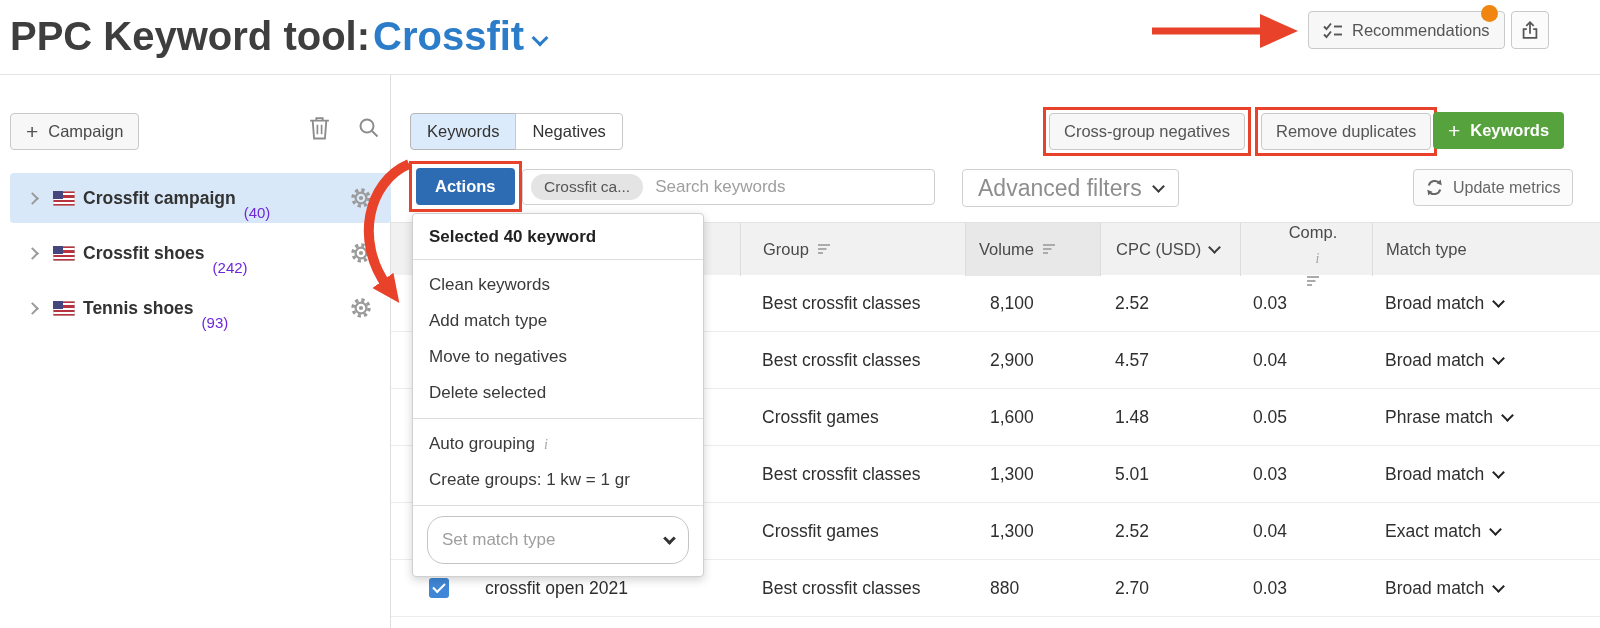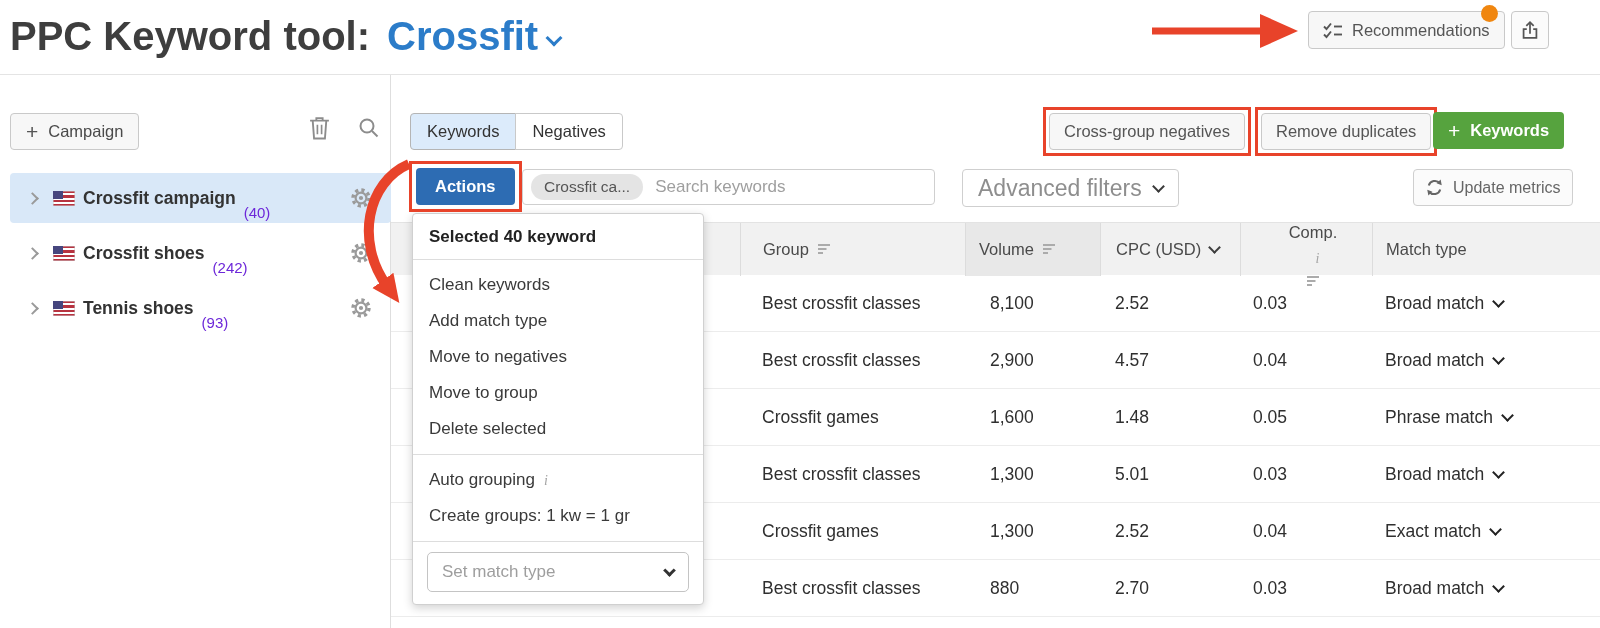--- a/index.html
+++ b/index.html
@@ -3,21 +3,21 @@
 <meta charset="utf-8">
 <style>
   * { margin:0; padding:0; box-sizing:border-box; }
   html,body { background:#fff; }
   body { font-family:"Liberation Sans", sans-serif; }
   #screen { position:relative; width:1600px; height:628px; background:#fff; overflow:hidden; }
 
   
   .top-header { position:absolute; left:0; top:0; width:1600px; height:75px; background:#fff; border-bottom:1px solid #e4e4e4; }
   .page-title { position:absolute; left:10px; top:0; height:75px; line-height:72px; font-size:40px; font-weight:700; color:#3e3e3e; white-space:nowrap; }
-  .page-title .campaign-link { color:#2b7cc9; margin-left:17px; cursor:pointer; }
+  .page-title .campaign-link { color:#2b7cc9; margin-left:3px; cursor:pointer; }
   .chev { display:inline-block; width:9px; height:9px; border-right:2.5px solid currentColor; border-bottom:2.5px solid currentColor; transform:rotate(45deg); }
   .title-chev { width:12px; height:12px; border-width:3.5px; color:#2b7cc9; margin-left:10px; margin-bottom:6px; }
 
   .reco-btn { position:absolute; left:1308px; top:11px; height:38px; display:inline-flex; align-items:center; gap:9px; padding:0 14px; background:#f7f7f7; border:1px solid #c9c9c9; border-radius:4px; font-size:16.5px; color:#555; cursor:pointer; }
   .reco-badge { position:absolute; left:1481px; top:5px; width:17px; height:17px; border-radius:50%; background:#f0860f; z-index:3; }
   .export-btn { position:absolute; left:1511px; top:11px; width:38px; height:38px; display:flex; align-items:center; justify-content:center; background:#fbfbfb; border:1px solid #c9c9c9; border-radius:4px; cursor:pointer; }
 
   
   .anno { position:absolute; z-index:8; pointer-events:none; }
 
@@ -64,21 +64,21 @@
   .adv-filters .chev { color:#3a3a3a; margin-top:-4px; }
   .update-metrics { position:absolute; left:1413px; top:169px; height:37px; display:inline-flex; align-items:center; gap:9px; padding:0 11px; background:#fbfbfb; border:1px solid #cfcfcf; border-radius:4px; font-size:16px; color:#666; cursor:pointer; }
 
   
   .dropdown { position:absolute; left:412px; top:213px; width:292px; background:#fff; border:1px solid #d0d0d0; border-radius:4px; box-shadow:0 3px 10px rgba(0,0,0,0.18); z-index:5; }
   .dd-header { padding:13px 16px 12px; font-size:17px; font-weight:700; color:#222; border-bottom:1px solid #ddd; }
   .dd-list { list-style:none; padding:7px 0; }
   .dd-item { padding:8px 16px; font-size:17px; color:#3a3a3a; cursor:pointer; }
   .dd-sep { border-top:1px solid #ddd; }
   .info-i { font-family:"Liberation Serif", serif; font-style:italic; font-size:14px; color:#a5a5a5; margin-left:9px; }
-  .dd-select { margin:10px 14px 12px; height:40px; border:1px solid #c4c4c4; border-radius:5px; display:flex; align-items:center; justify-content:space-between; padding:0 14px; cursor:pointer; }
+  .dd-select { margin:10px 14px 12px; height:48px; border:1px solid #c4c4c4; border-radius:17px; display:flex; align-items:center; justify-content:space-between; padding:0 14px; cursor:pointer; }
   .dd-select-text { font-size:17px; color:#9e9e9e; }
   .dd-select .chev { color:#333; border-width:3px; margin-top:-3px; }
 
   
   .kw-table { position:absolute; left:391px; top:222px; width:1209px; }
   .t-header, .t-row { display:grid; grid-template-columns:69px 280px 225px 135px 140px 132px 1fr; align-items:center; }
   .t-header { height:53px; background:#f1f1f1; border-top:1px solid #e3e3e3; }
   .t-header .hcell { height:53px; display:flex; align-items:center; gap:9px; font-size:16.5px; color:#4a4a4a; padding-left:13px; }
   .hcell.h-group { padding-left:22px; border-left:1px solid #dcdcdc; }
   .hcell.h-volume { background:#e8e8e8; border-left:1px solid #dcdcdc; }
@@ -351,21 +351,20 @@
         </div>
     </div>
   </div>
 
   <div class="dropdown">
     <div class="dd-header">Selected 40 keyword</div>
     <ul class="dd-list">
       <li class="dd-item">Clean keywords</li>
       <li class="dd-item">Add match type</li>
       <li class="dd-item">Move to negatives</li>
-      <li class="dd-item">Move to group</li>
       <li class="dd-item">Delete selected</li>
     </ul>
     <ul class="dd-list dd-sep">
       <li class="dd-item"><span>Auto grouping</span><span class="info-i">i</span></li>
       <li class="dd-item">Create groups: 1 kw = 1 gr</li>
     </ul>
     <div class="dd-sep">
       <div class="dd-select">
         <span class="dd-select-text">Set match type</span>
         <span class="chev"></span>

